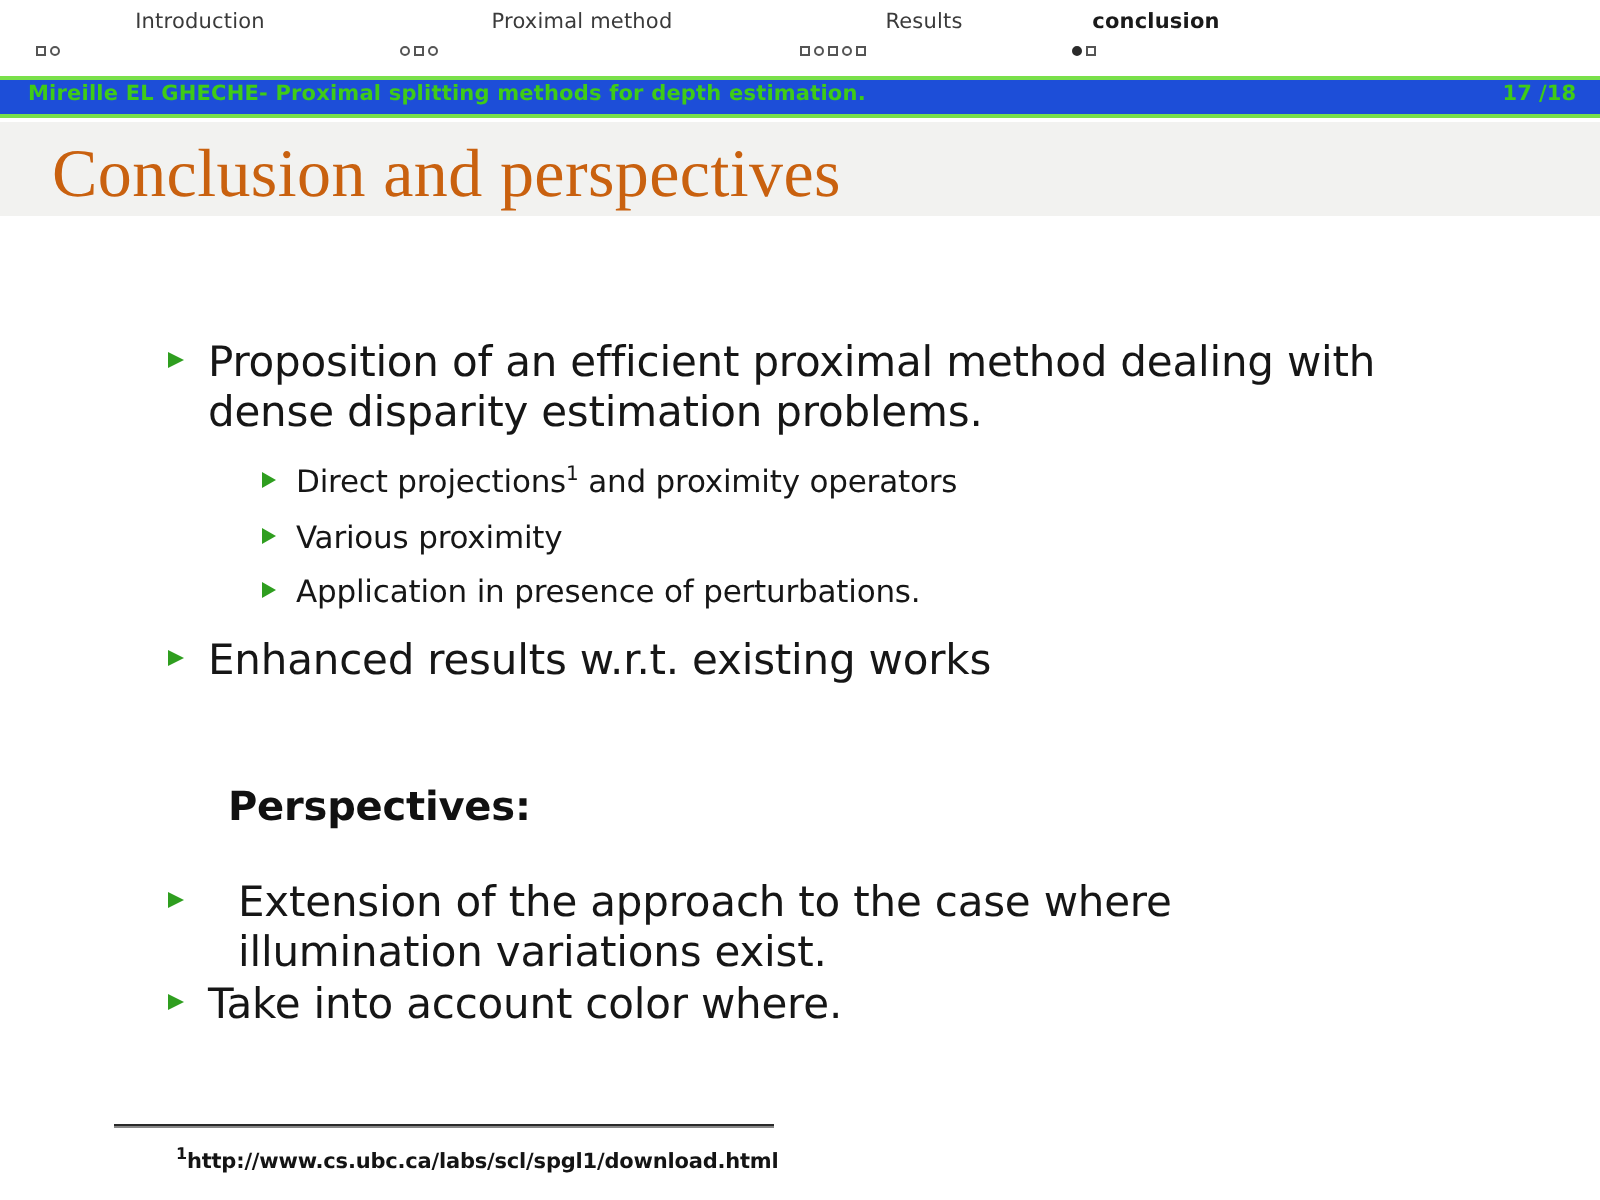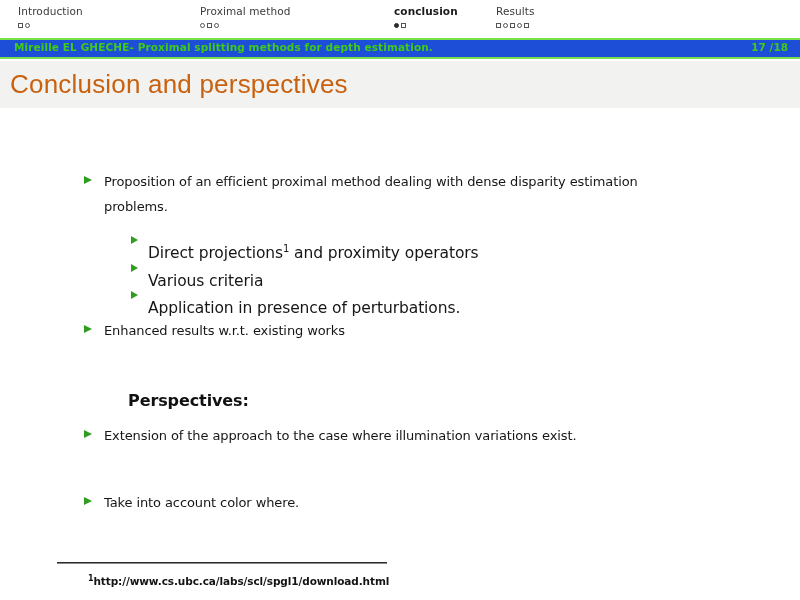--- a/index.html
+++ b/index.html
@@ -16,20 +16,21 @@
   }
 
   
   .headline {
     position: absolute;
     top: 0; left: 0;
     width: 695px;
     height: 38px;
     background: #ffffff;
     box-sizing: border-box;
+    text-align: center;
   }
   .nav-sections {
     display: flex;
     width: 800px;
     padding: 5px 0 0 0;
     box-sizing: border-box;
   }
   .nav-section {
     box-sizing: border-box;
     padding-left: 18px;
@@ -113,24 +114,24 @@
   
   .title-band {
     position: absolute;
     top: 61px; left: 0;
     width: 800px;
     height: 47px;
     background: #f2f2f0;
   }
   .slide-title {
     position: absolute;
-    left: 10px;
+    left: 26px;
     top: 8px;
-    font-family: Liberation Sans, sans-serif;
-    font-size: 26px;
+    font-family: Liberation Serif, serif;
+    font-size: 34px;
     color: #c9610f;
     letter-spacing: 0.2px;
     white-space: nowrap;
   }
 
   
   .content {
     position: absolute;
     top: 108px; left: 0;
     width: 800px;
@@ -152,41 +153,40 @@
     border-left: 8px solid #2f9e1f;
   }
   .bullet.sub {
     margin-top: 6px;
     margin-right: 10px;
     border-top: 4px solid transparent;
     border-bottom: 4px solid transparent;
     border-left: 7px solid #2f9e1f;
   }
   .item-text {
-    font-size: 13px;
+    font-size: 21px;
     line-height: 25px;
     color: #161616;
     letter-spacing: -0.1px;
   }
   .item-text.sub {
     font-size: 15.5px;
     line-height: 23px;
-    margin-top: 12px;
   }
   .item-text sup {
     font-size: 10px;
     vertical-align: super;
     line-height: 0;
   }
 
   .perspectives-head {
     position: absolute;
-    left: 128px;
+    left: 114px;
     top: 283px;
-    font-size: 16px;
+    font-size: 20px;
     font-weight: bold;
     color: #111111;
     letter-spacing: -0.1px;
   }
 
   
   .footnote-rule {
     position: absolute;
     left: 57px;
     top: 562px;
@@ -228,39 +228,39 @@
 
     <div class="nav-section s2">
       <div class="nav-label">Proximal method</div>
       <div class="nav-dots">
         <span class="dot circle"></span>
         <span class="dot"></span>
         <span class="dot circle"></span>
       </div>
     </div>
 
+    <div class="nav-section s3">
+      <div class="nav-label">Results</div>
+      <div class="nav-dots">
+        <span class="dot"></span>
+        <span class="dot circle"></span>
+        <span class="dot"></span>
+        <span class="dot circle"></span>
+        <span class="dot"></span>
+      </div>
+    </div>
+
     <div class="nav-section s4 current">
       <div class="nav-label">conclusion</div>
       <div class="nav-dots">
         <span class="dot circle filled"></span>
         <span class="dot"></span>
       </div>
     </div>
 
-    <div class="nav-section s3">
-      <div class="nav-label">Results</div>
-      <div class="nav-dots">
-        <span class="dot"></span>
-        <span class="dot circle"></span>
-        <span class="dot"></span>
-        <span class="dot circle"></span>
-        <span class="dot"></span>
-      </div>
-    </div>
-
   </div>
 </div>
 
 <div class="rule-green-thin" style="top:38px;"></div>
 
 <div class="footline">
   <div class="footline-text">Mireille EL GHECHE- Proximal splitting methods for depth estimation.</div>
   <div class="footline-page">17 /18</div>
 </div>
 
@@ -277,36 +277,36 @@
     <span class="item-text">Proposition of an efficient proximal method dealing with dense disparity estimation problems.</span>
   </div>
 
   <div class="item" style="left:131px; top:122px; width:560px;">
     <span class="bullet sub"></span>
     <span class="item-text sub"><span>Direct projections</span><sup>1</sup><span> and proximity operators</span></span>
   </div>
 
   <div class="item" style="left:131px; top:150px; width:560px;">
     <span class="bullet sub"></span>
-    <span class="item-text sub">Various criteria</span>
+    <span class="item-text sub">Various proximity</span>
   </div>
 
   <div class="item" style="left:84px; top:210px; width:610px;">
     <span class="bullet"></span>
     <span class="item-text">Enhanced results w.r.t. existing works</span>
   </div>
 
   <div class="item" style="left:131px; top:177px; width:560px;">
     <span class="bullet sub"></span>
     <span class="item-text sub">Application in presence of perturbations.</span>
   </div>
 
   <div class="perspectives-head">Perspectives:</div>
 
-  <div class="item" style="left:84px; top:315px; width:615px;">
+  <div class="item" style="left:84px; top:331px; width:615px;gap:15px;">
     <span class="bullet"></span>
     <span class="item-text">Extension of the approach to the case where illumination variations exist.</span>
   </div>
 
   <div class="item" style="left:84px; top:382px; width:610px;">
     <span class="bullet"></span>
     <span class="item-text">Take into account color where.</span>
   </div>
 
 </div>

